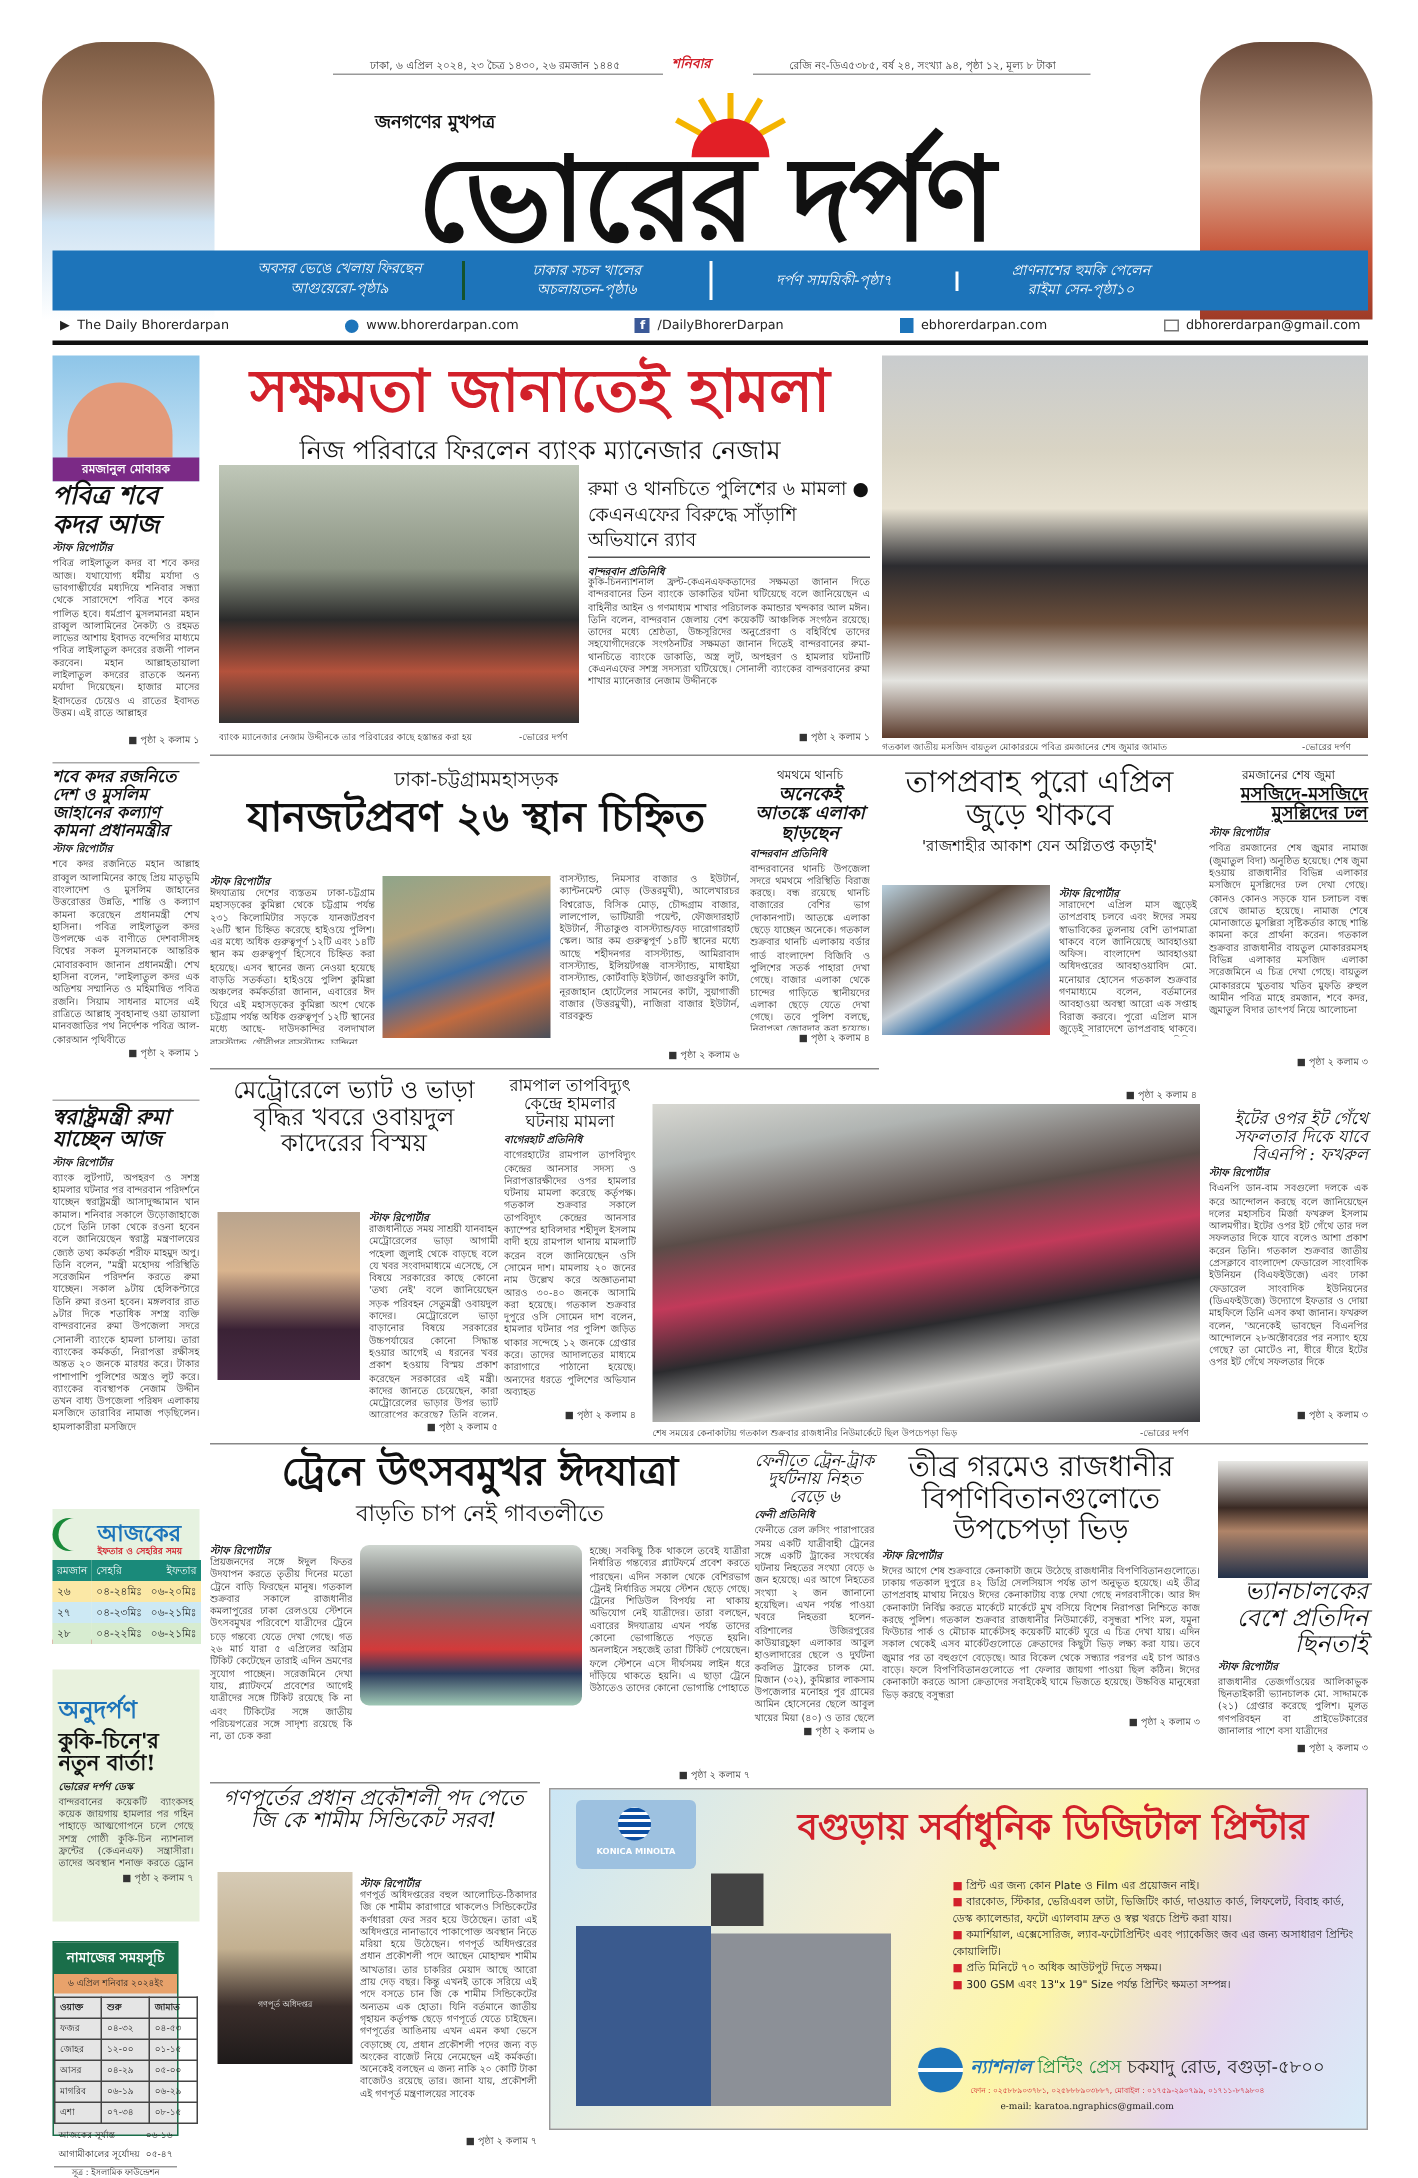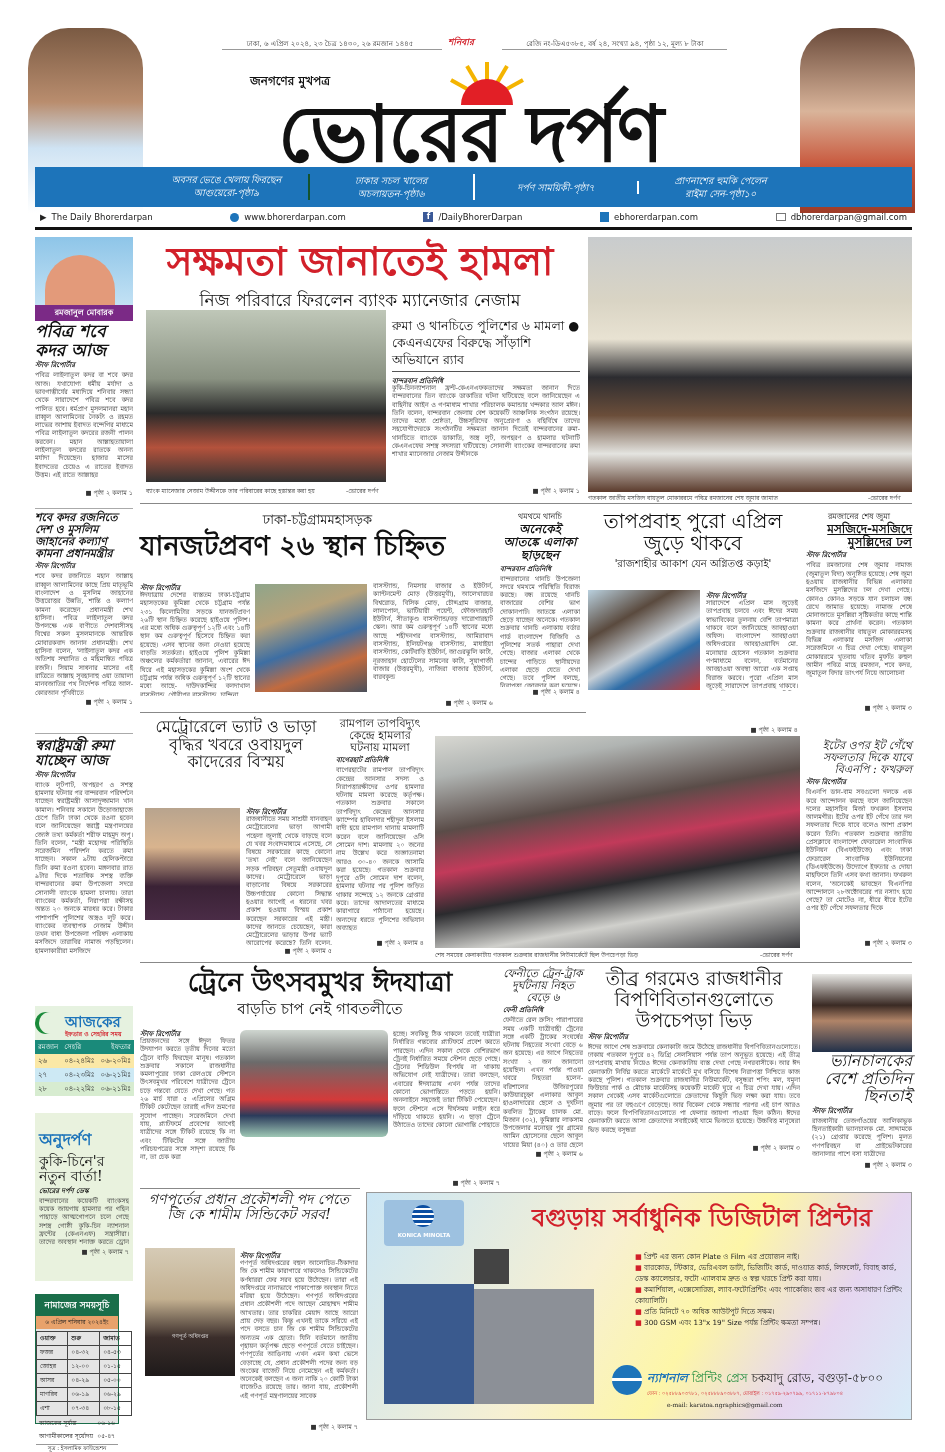--- a/index.html
+++ b/index.html
@@ -146,21 +146,21 @@
       <td>২৮</td>
           <td>০৪-২২মিঃ</td>
           <td>০৬-২১মিঃ</td>
     </tr>
   </tbody>
     </table>
 </div>
 
 <div class="abs" style="left:35px;top:1113px;width:98px;height:168px;background:#e9f2de;padding:4px;">
   <div style="font-size:16px;font-weight:bold;color:#1d74ba;margin-top:10px;">অনুদর্পণ</div>
-  <div class="hl" style="font-size:14px;font-weight:normal;">কুকি-চিনে'র নতুন বার্তা!</div>
+  <div class="hl" style="font-size:14px;font-weight:bold;">কুকি-চিনে'র নতুন বার্তা!</div>
   <div class="by">ভোরের দর্পণ ডেস্ক</div>
   <div class="body" style="height:50px;">বান্দরবানের কয়েকটি ব্যাংকসহ কয়েক জায়গায় হামলার পর গহিন পাহাড়ে আত্মগোপনে চলে গেছে সশস্ত্র গোষ্ঠী কুকি-চিন ন্যাশনাল ফ্রন্টের (কেএনএফ) সন্ত্রাসীরা। তাদের অবস্থান শনাক্ত করতে ড্রোন ব্যবহার করছে পুলিশ। অন্যদিকে, সামাজিক</div>
   <div class="more" style="text-align:right;">■ <span>পৃষ্ঠা ২ কলাম ৭</span></div>
 </div>
 
 <div class="abs" style="left:35px;top:1294px;width:84px;height:130px;background:#e5e5e5;border:1px solid #1a6e4a;">
   <div style="background:#1a6e4a;color:#fff;font-size:9px;font-weight:bold;text-align:center;padding:3px 0;">নামাজের সময়সূচি</div>
   <div style="background:#e8a26b;font-size:6px;text-align:center;padding:1px 0;">৬ এপ্রিল শনিবার ২০২৪ইং</div>
   <table class="tbl" style="width:96px;margin:2px auto 0;">
     <tbody>
@@ -221,21 +221,21 @@
 </div>
 
 <div class="abs photo" style="left:588px;top:237px;width:324px;height:255px;background:linear-gradient(180deg,#c9ccce 0%,#d9d4c4 25%,#e8e2d2 40%,#2c2c30 55%,#6b4e3a 70%,#e4e4e0 85%,#5b3b2c 100%);"></div>
 <div class="abs cap" style="left:588px;top:493px;width:270px;">গতকাল জাতীয় মসজিদ বায়তুল মোকাররমে পবিত্র রমজানের শেষ জুমার জামাত</div>
 <div class="abs cap" style="left:868px;top:493px;">-ভোরের দর্পণ</div>
 
 <div class="abs" style="left:140px;top:503px;width:772px;border-top:1px solid #888;"></div>
 
 <div class="abs" style="left:140px;top:510px;width:355px;height:197px;">
   <div style="font-size:13px;text-align:center;color:#111;">ঢাকা-চট্টগ্রামমহাসড়ক</div>
-  <div class="hl" style="font-size:27px;text-align:left;">যানজটপ্রবণ ২৬ স্থান চিহ্নিত</div>
+  <div class="hl" style="font-size:27px;text-align:center;">যানজটপ্রবণ ২৬ স্থান চিহ্নিত</div>
   <div class="abs by" style="left:0;top:72px;">স্টাফ রিপোর্টার</div>
   <div class="abs body" style="left:0;top:81px;width:110px;height:105px;">ঈদযাত্রায় দেশের ব্যস্ততম ঢাকা-চট্টগ্রাম মহাসড়কের কুমিল্লা থেকে চট্টগ্রাম পর্যন্ত ২৩১ কিলোমিটার সড়কে যানজটপ্রবণ ২৬টি স্থান চিহ্নিত করেছে হাইওয়ে পুলিশ। এর মধ্যে অধিক গুরুত্বপূর্ণ ১২টি এবং ১৪টি স্থান কম গুরুত্বপূর্ণ হিসেবে চিহ্নিত করা হয়েছে। এসব স্থানের জন্য নেওয়া হয়েছে বাড়তি সতর্কতা। হাইওয়ে পুলিশ কুমিল্লা অঞ্চলের কর্মকর্তারা জানান, এবারের ঈদ ঘিরে এই মহাসড়কের কুমিল্লা অংশ থেকে চট্টগ্রাম পর্যন্ত অধিক গুরুত্বপূর্ণ ১২টি স্থানের মধ্যে আছে- দাউদকান্দির বলদাখাল বাসস্ট্যান্ড, গৌরীপুর বাসস্ট্যান্ড, চান্দিনা</div>
   <div class="abs photo" style="left:115px;top:74px;width:112px;height:108px;background:linear-gradient(160deg,#8fa58a 0%,#b6a27a 30%,#3d6ea3 55%,#c26b3f 75%,#4a4f5a 100%);"></div>
   <div class="abs body" style="left:233px;top:72px;width:120px;height:115px;">বাসস্ট্যান্ড, নিমসার বাজার ও ইউটার্ন, ক্যান্টনমেন্ট মোড় (উত্তরমুখী), আলেখারচর বিশ্বরোড, বিসিক মোড়, চৌদ্দগ্রাম বাজার, লালপোল, ভাটিয়ারী পয়েন্ট, ফৌজদারহাট ইউটার্ন, সীতাকুণ্ড বাসস্ট্যান্ড/বড় দারোগারহাট স্কেল। আর কম গুরুত্বপূর্ণ ১৪টি স্থানের মধ্যে আছে শহীদনগর বাসস্ট্যান্ড, আমিরাবাদ বাসস্ট্যান্ড, ইলিয়টগঞ্জ বাসস্ট্যান্ড, মাধাইয়া বাসস্ট্যান্ড, কোর্টবাড়ি ইউটার্ন, জাগুরঝুলি কাটা, নূরজাহান হোটেলের সামনের কাটা, সুয়াগাজী বাজার (উত্তরমুখী), নাজিরা বাজার ইউটার্ন, বারবকুন্ড</div>
   <div class="abs more" style="left:233px;top:188px;width:120px;text-align:right;">■ <span>পৃষ্ঠা ২ কলাম ৬</span></div>
 </div>
 
 <div class="abs" style="left:500px;top:510px;width:80px;height:197px;">
   <div style="font-size:8px;text-align:center;color:#111;">থমথমে থানচি</div>
   <div class="hl" style="font-size:12px;text-align:center;font-style:italic;">অনেকেই আতঙ্কে এলাকা ছাড়ছেন</div>

